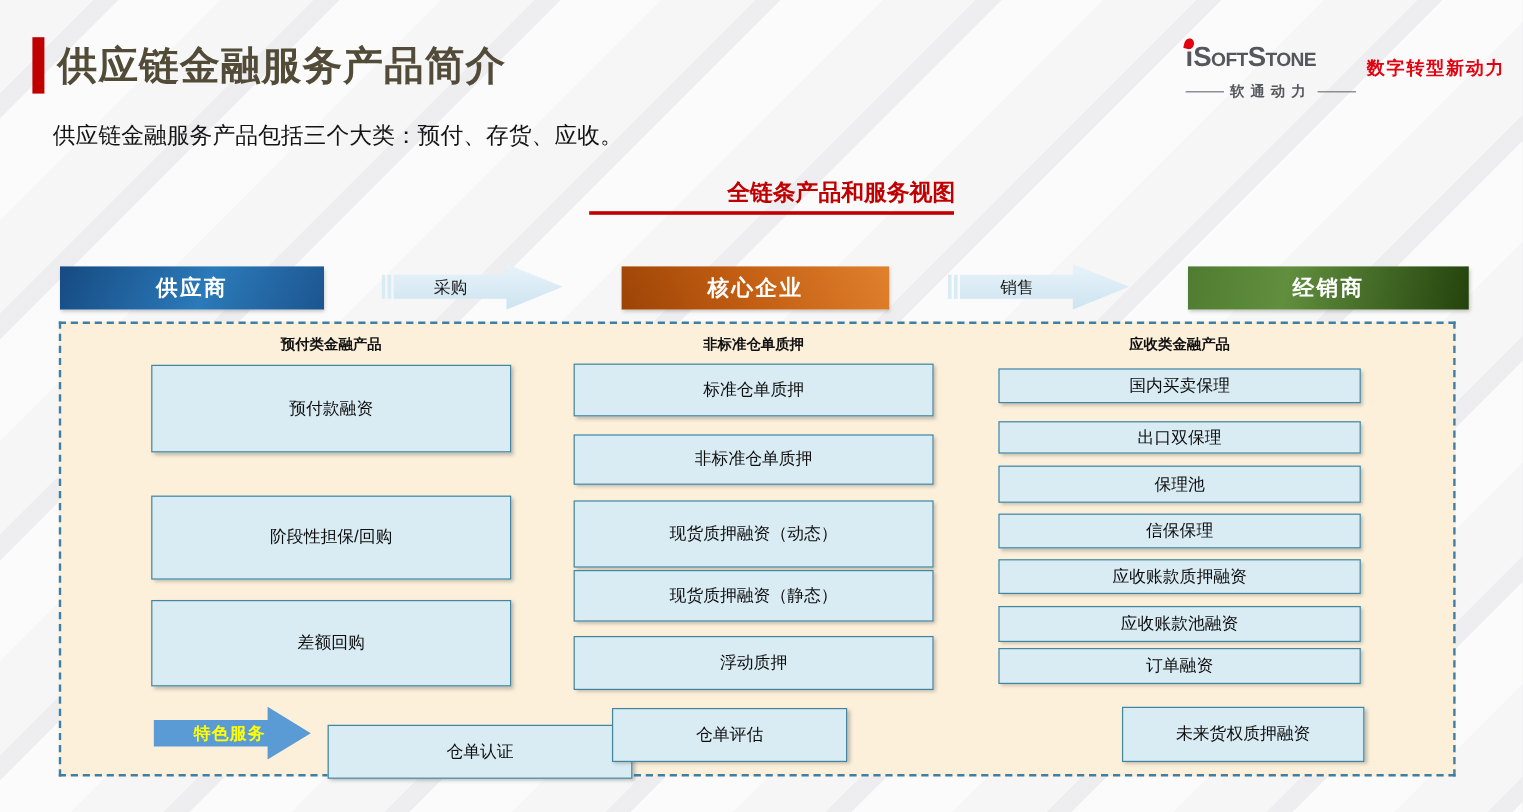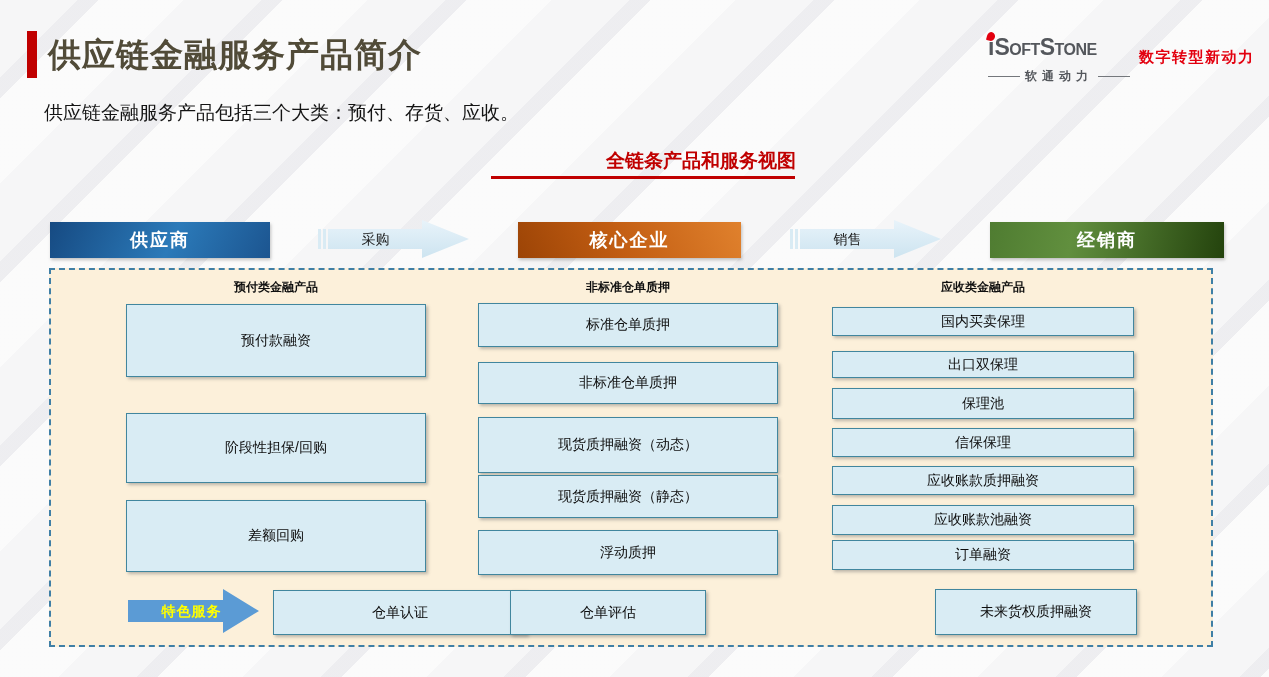--- a/index.html
+++ b/index.html
@@ -179,17 +179,17 @@
   <div class="pbox c3box" style="top:505px;height:30px;">应收账款池融资</div>
   <div class="pbox c3box" style="top:540px;height:30px;">订单融资</div>
 
   <div class="special-arrow">
     <svg width="132" height="44" viewBox="0 0 132 44">
       <polygon points="0,11 95,11 95,0 131,22 95,44 95,33 0,33" fill="#5b9bd5"></polygon>
     </svg>
     <span class="lbl">特色服务</span>
   </div>
 
-  <div class="pbox" style="left:273px;top:590px;width:254px;height:45px;">仓单认证</div>
+  <div class="pbox" style="left:273px;top:604px;width:254px;height:45px;">仓单认证</div>
   <div class="pbox" style="left:510px;top:590px;width:196px;height:45px;">仓单评估</div>
   <div class="pbox" style="left:935px;top:589px;width:202px;height:46px;">未来货权质押融资</div>
 
 </div>
 
 </body></html>

